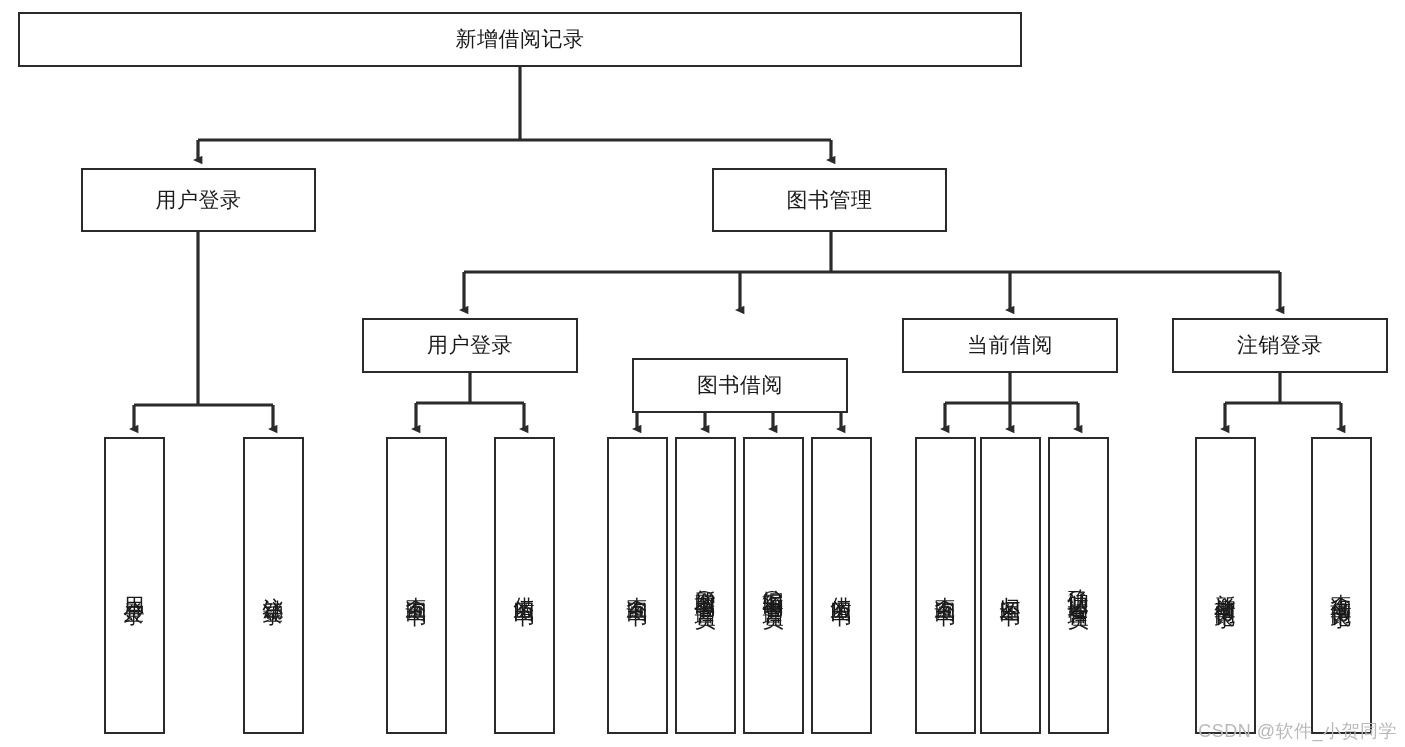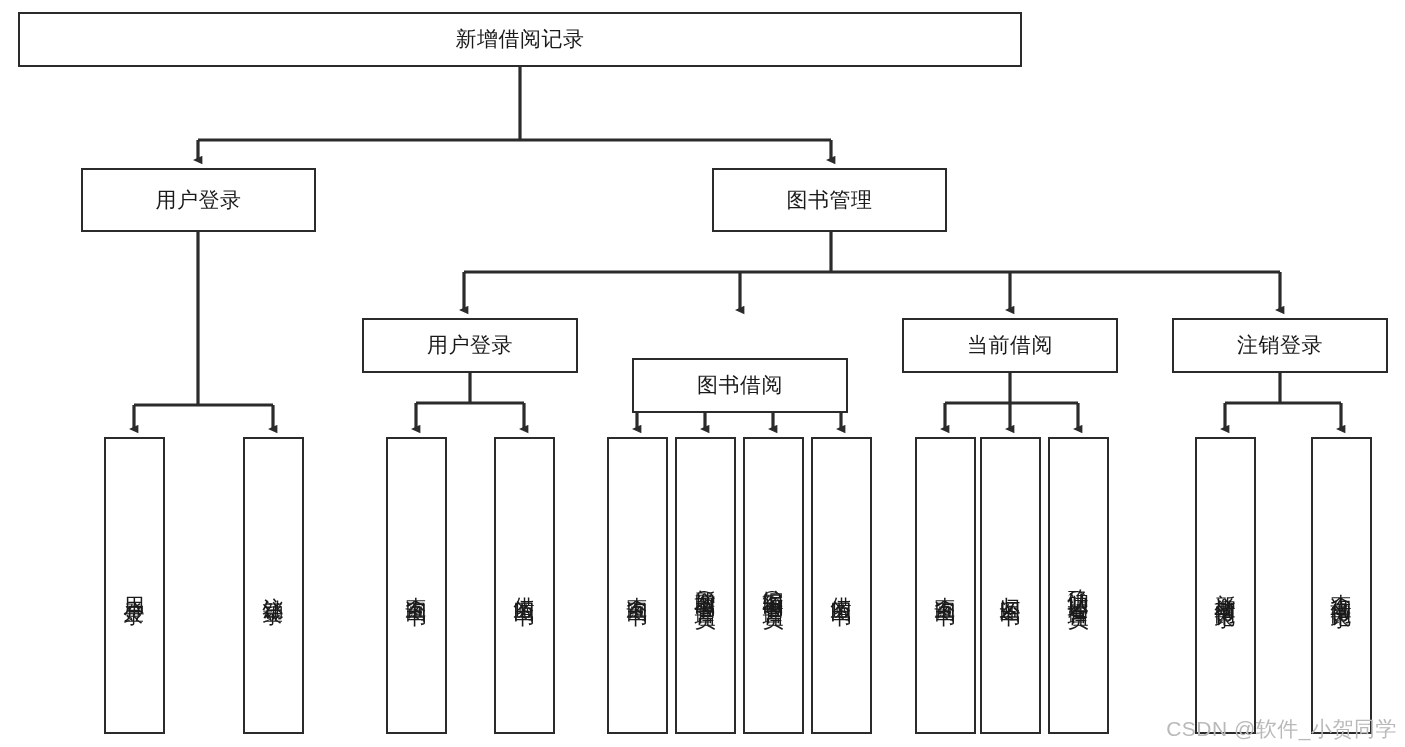--- a/index.html
+++ b/index.html
@@ -51,21 +51,21 @@
     writing-mode: vertical-rl;
     text-orientation: upright;
     font-size: 21px;
     letter-spacing: 3px;
     line-height: 1;
   }
   .watermark {
     position: absolute;
     right: 8px;
     bottom: 4px;
-    font-size: 21px;
+    font-size: 18px;
     color: #b9b9b9;
     z-index: 6;
     white-space: nowrap;
     letter-spacing: 0.5px;
   }
 </style>
 </head>
 <body>
 
 <div id="canvas">

